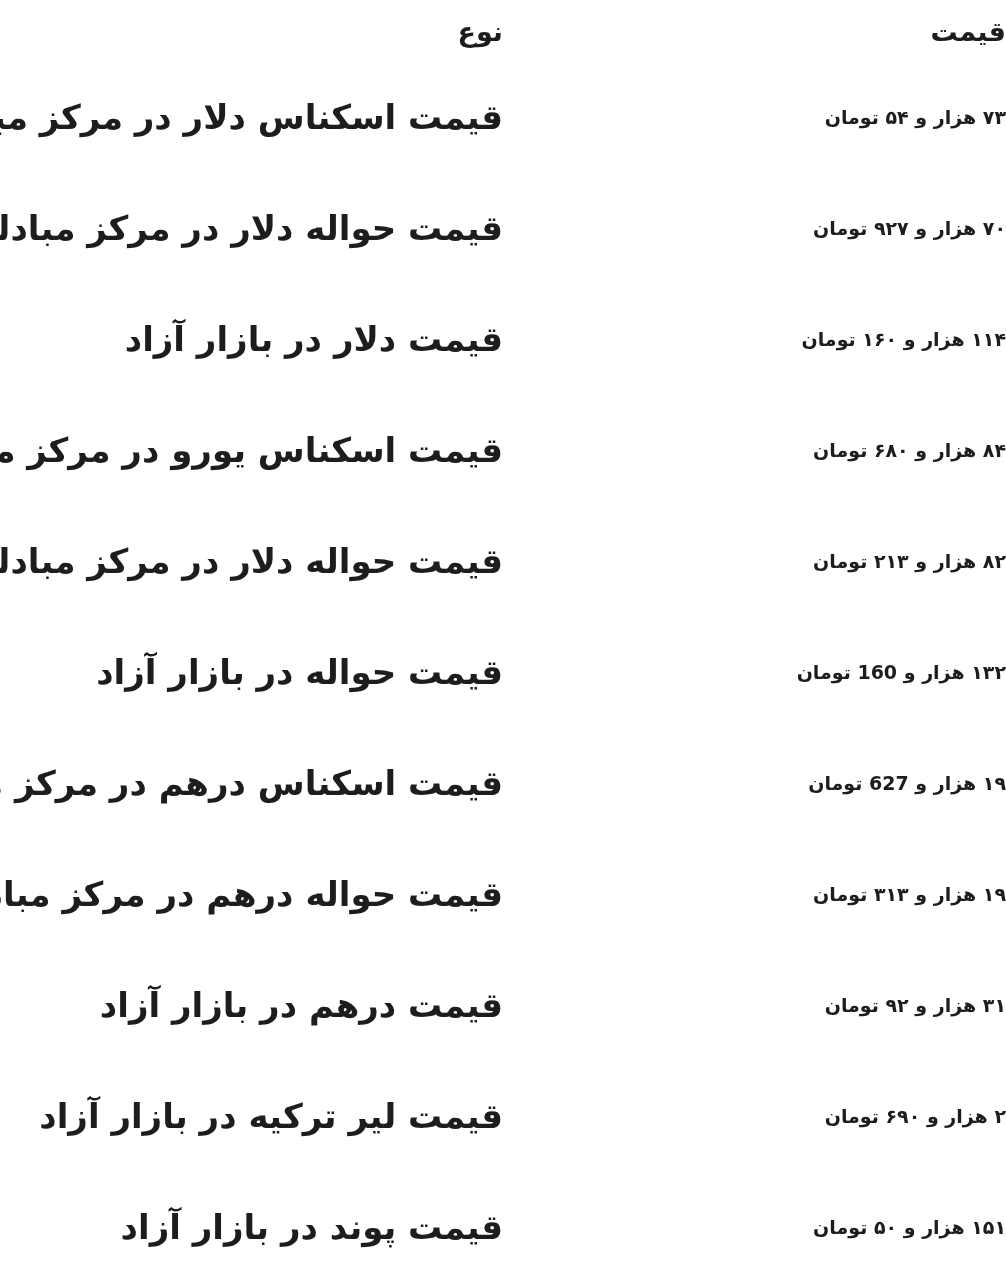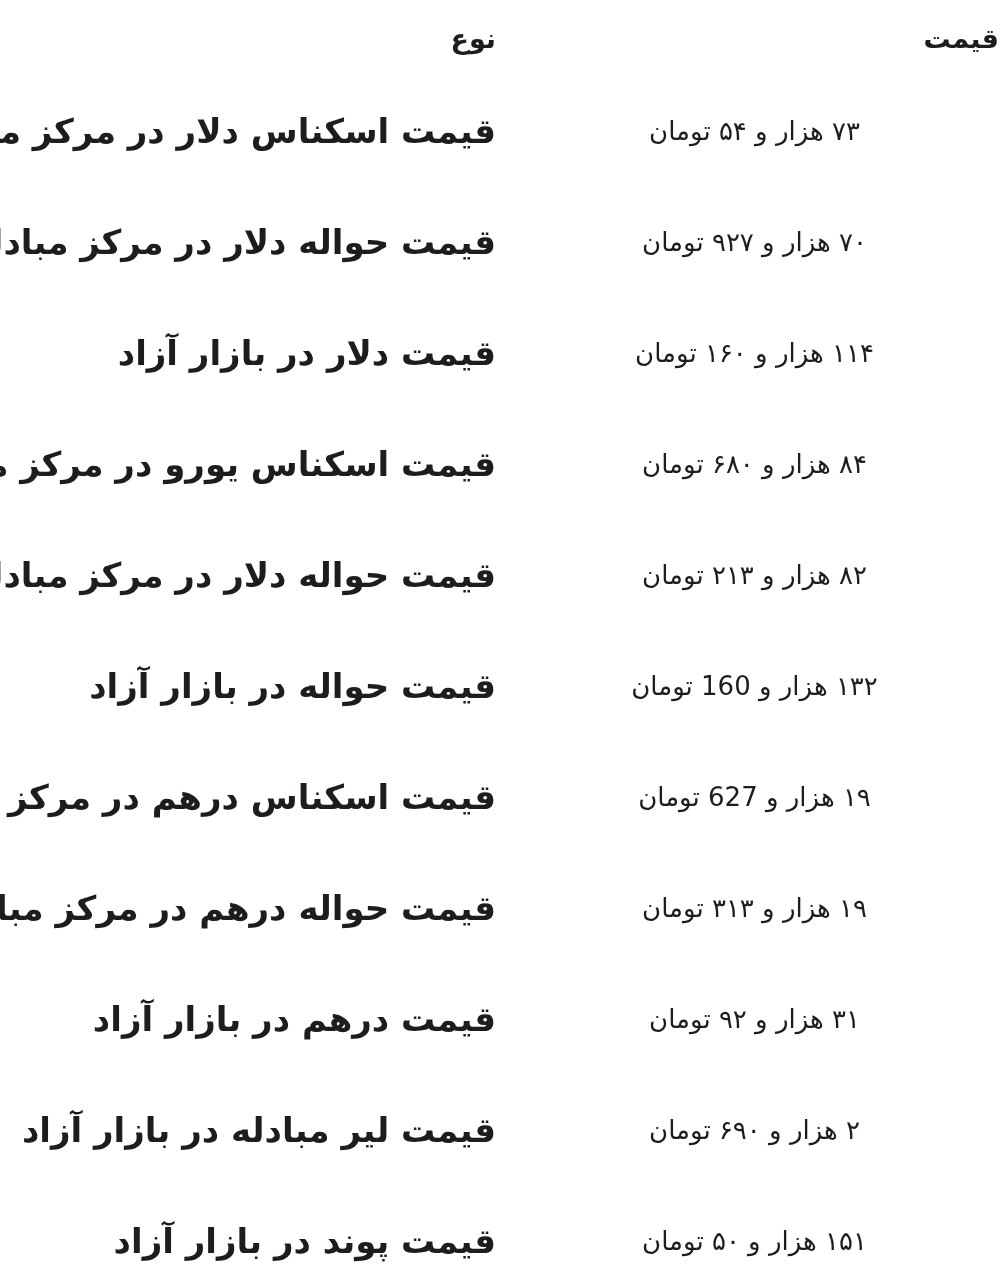--- a/index.html
+++ b/index.html
@@ -22,21 +22,21 @@
   table.rates {
     width: 100%;
     border-collapse: collapse;
     table-layout: fixed;
   }
   table.rates col.c-type { width: 50%; }
   table.rates col.c-price { width: 50%; }
 
   table.rates th,
   table.rates td {
-    padding: 7px;
+    padding: 0;
     border: none;
     vertical-align: middle;
   }
   thead th {
     height: 62px;
     font-size: 27px;
     font-weight: bold;
     color: #1b1d1f;
   }
   th.head-type {
@@ -55,23 +55,23 @@
   td.type {
     text-align: right;
     font-size: 34px;
     font-weight: bold;
     line-height: 1.35;
     padding-right: 28px;
     padding-left: 6px;
     white-space: nowrap;
   }
   td.price {
-    text-align: center;
-    font-size: 26px;
-    font-weight: normal;
+    text-align: right;
+    font-size: 19px;
+    font-weight: bold;
     line-height: 1.35;
     padding-left: 14px;
     padding-right: 0;
     white-space: nowrap;
   }
 </style>
 </head>
 <body>
 
 <div class="page">
@@ -118,21 +118,21 @@
       <tr>
         <td class="price">۱۹ هزار و ۳۱۳ تومان</td>
         <td class="type">قیمت حواله درهم در مرکز مبادله</td>
       </tr>
       <tr>
         <td class="price">۳۱ هزار و ۹۲ تومان</td>
         <td class="type">قیمت درهم در بازار آزاد</td>
       </tr>
       <tr>
         <td class="price">۲ هزار و ۶۹۰ تومان</td>
-        <td class="type">قیمت لیر مبادله در بازار آزاد</td>
+        <td class="type">قیمت لیر ترکیه در بازار آزاد</td>
       </tr>
       <tr>
         <td class="price">۱۵۱ هزار و ۵۰ تومان</td>
         <td class="type">قیمت پوند در بازار آزاد</td>
       </tr>
     </tbody>
   </table>
 </div>
 
 </body></html>

